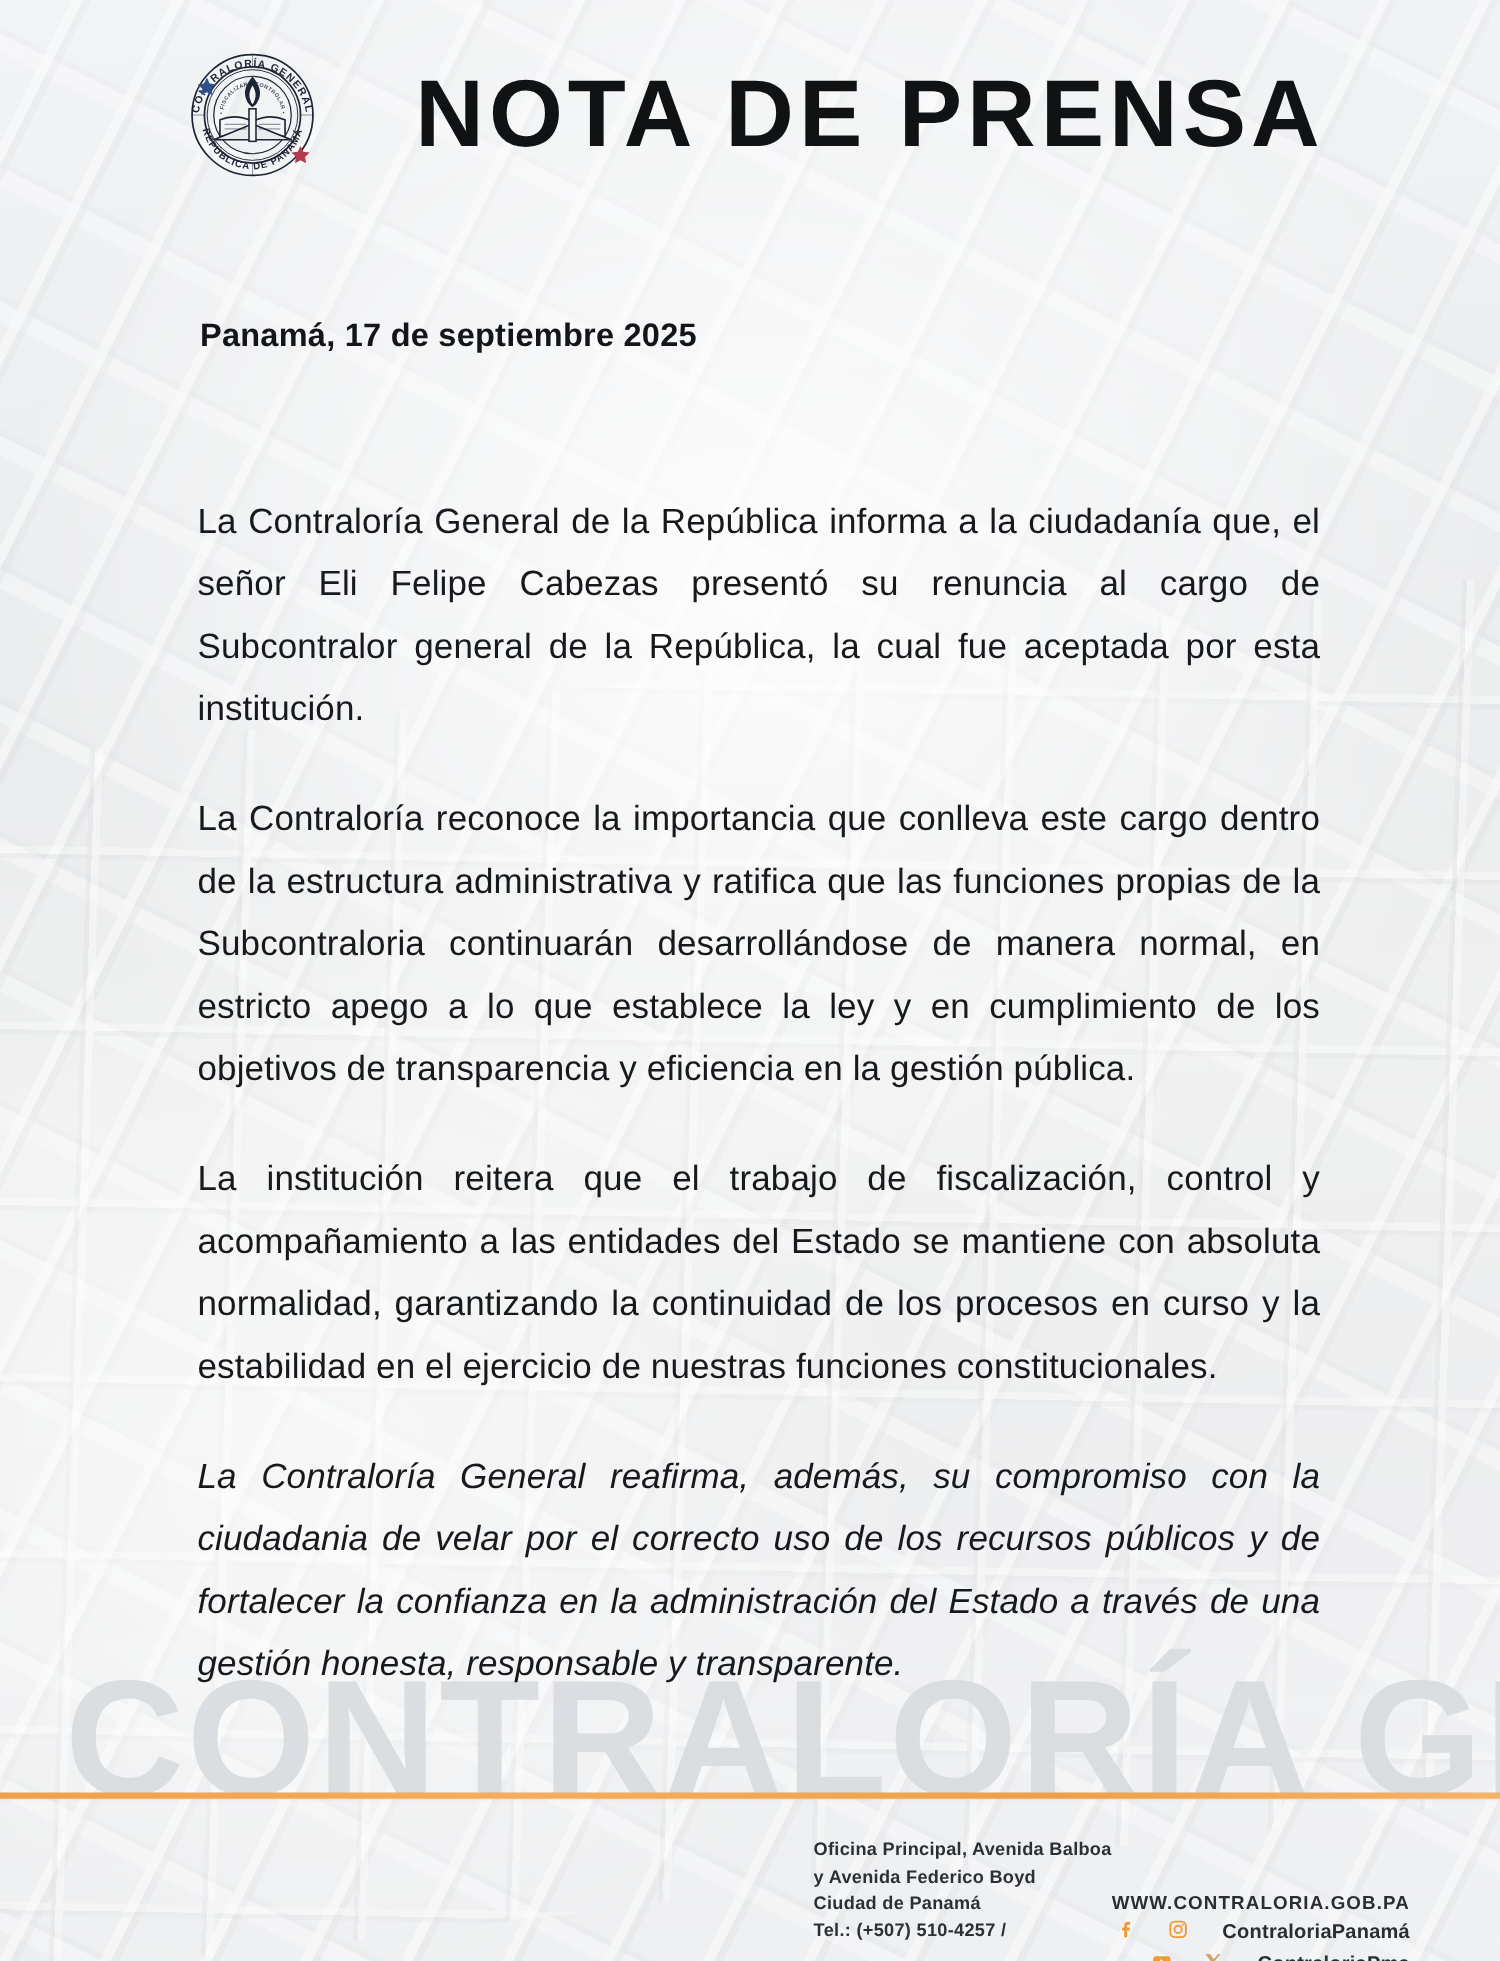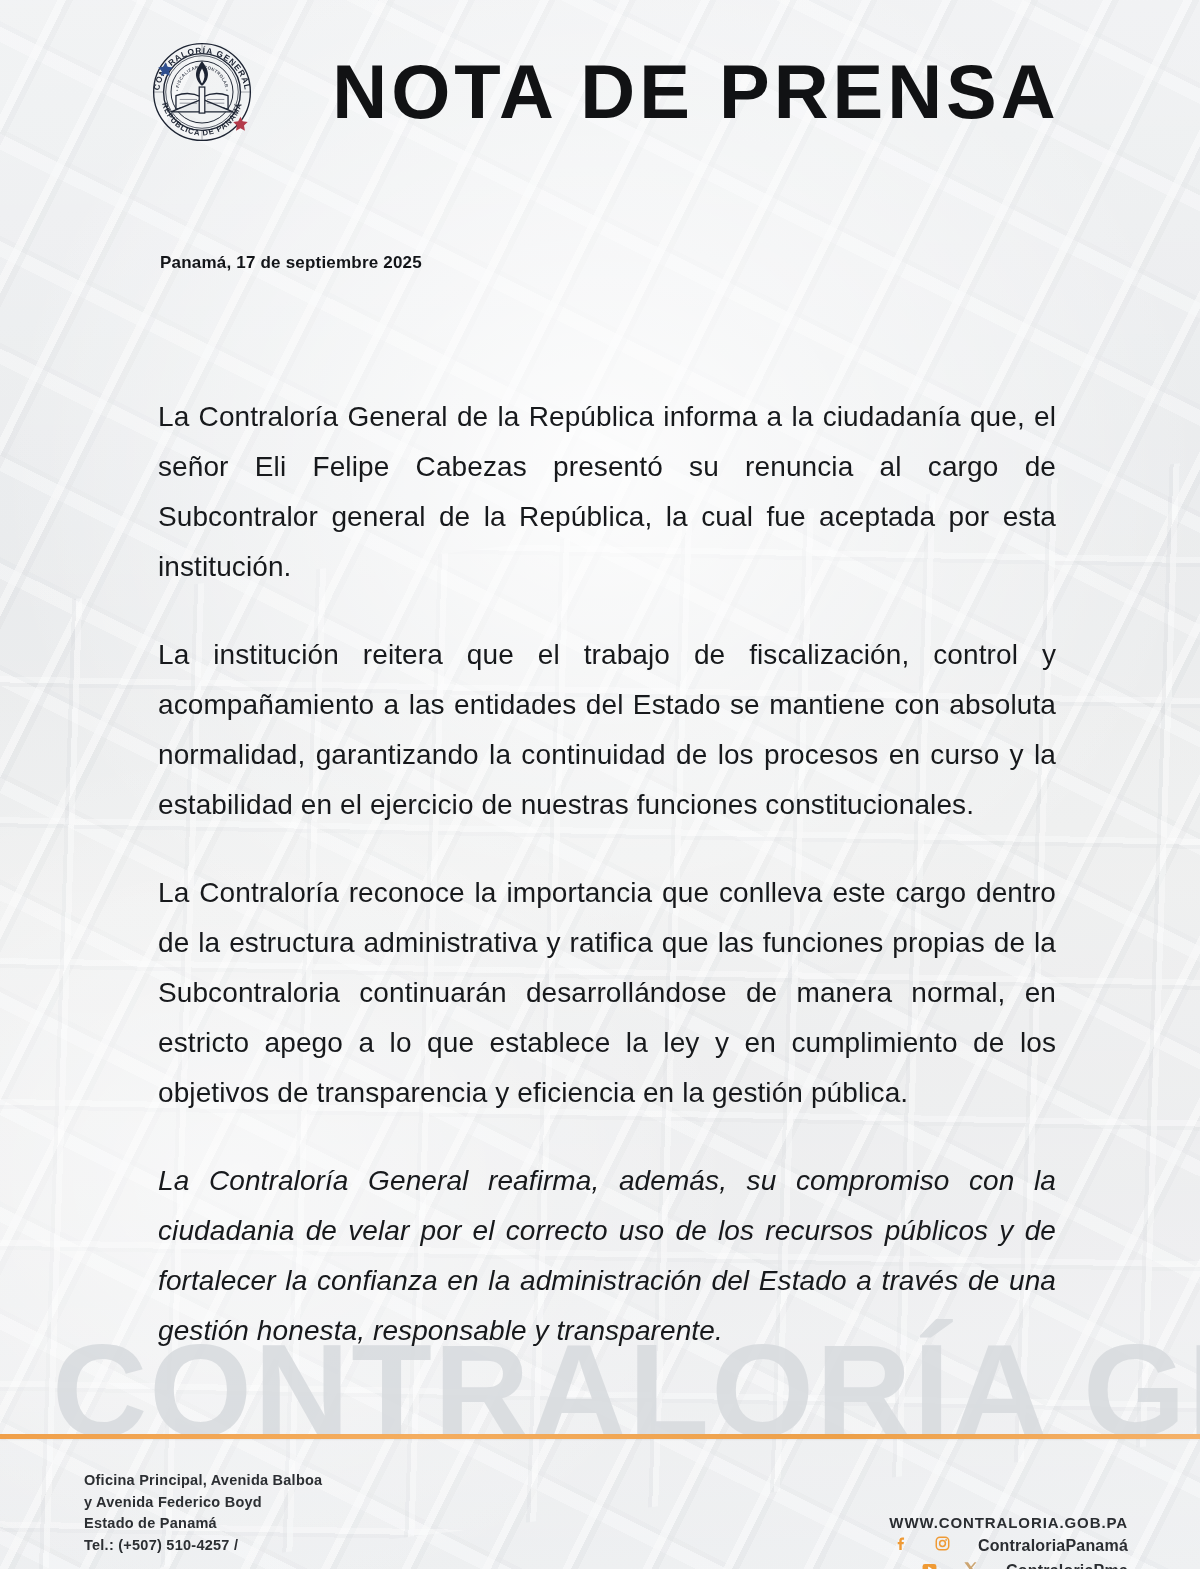--- a/index.html
+++ b/index.html
@@ -145,21 +145,21 @@
     white-space: nowrap;
     font-family: "Liberation Sans", sans-serif;
     margin-left: 24px;
   }
 
   
   .dateline {
     position: absolute;
     left: 160px;
     top: 253px;
-    font-size: 17px;
+    font-size: 26px;
     font-weight: 700;
     color: #131519;
     letter-spacing: .2px;
   }
 
   
   .body-copy {
     position: absolute;
     left: 158px;
     top: 392px;
@@ -186,21 +186,21 @@
     box-shadow: 0 1px 2px rgba(0,0,0,.06);
   }
   .footer {
     position: absolute;
     left: 0;
     top: 1452px;
     width: 1200px;
     height: 117px;
     display: flex;
     align-items: flex-start;
-    justify-content: space-between;
+    justify-content: flex-end;
     padding: 18px 72px 16px 84px;
     box-sizing: border-box;
   }
   .f-left {
     font-size: 14.5px;
     line-height: 21.5px;
     color: #2c2f33;
     font-weight: 600;
     letter-spacing: .25px;
   }
@@ -310,33 +310,33 @@
         </svg>
       </span>
 
       <div class="doc-title">NOTA DE PRENSA</div>
     </div>
 
     <div class="dateline">Panamá, 17 de septiembre 2025</div>
 
     <div class="body-copy">
       <p class="para">La Contraloría General de la República informa a la ciudadanía que, el señor Eli Felipe Cabezas presentó su renuncia al cargo de Subcontralor general de la República, la cual fue aceptada por esta institución.</p>
+      <p class="para">La Contraloría reconoce la importancia que conlleva este cargo dentro de la estructura administrativa y ratifica que las funciones propias de la Subcontraloria continuarán desarrollándose de manera normal, en estricto apego a lo que establece la ley y en cumplimiento de los objetivos de transparencia y eficiencia en la gestión pública.</p>
       <p class="para">La institución reitera que el trabajo de fiscalización, control y acompañamiento a las entidades del Estado se mantiene con absoluta normalidad, garantizando la continuidad de los procesos en curso y la estabilidad en el ejercicio de nuestras funciones constitucionales.</p>
-      <p class="para">La Contraloría reconoce la importancia que conlleva este cargo dentro de la estructura administrativa y ratifica que las funciones propias de la Subcontraloria continuarán desarrollándose de manera normal, en estricto apego a lo que establece la ley y en cumplimiento de los objetivos de transparencia y eficiencia en la gestión pública.</p>
       <p class="para">La Contraloría General reafirma, además, su compromiso con la ciudadania de velar por el correcto uso de los recursos públicos y de fortalecer la confianza en la administración del Estado a través de una gestión honesta, responsable y transparente.</p>
     </div>
 
     <div class="footer-rule"></div>
 
     <div class="footer">
 
       <div class="f-left">
         <div>Oficina Principal, Avenida Balboa</div>
         <div>y Avenida Federico Boyd</div>
-        <div>Estado de Panamá</div>
+        <div>Ciudad de Panamá</div>
         <div>Tel.: (+507) 510-4257 /</div>
       </div>
 
       <div class="f-right">
 
         <div class="f-url">WWW.CONTRALORIA.GOB.PA</div>
 
         <div class="f-social">
           <span class="ico">
             <svg width="17" height="17" viewBox="0 0 24 24" aria-hidden="true">

